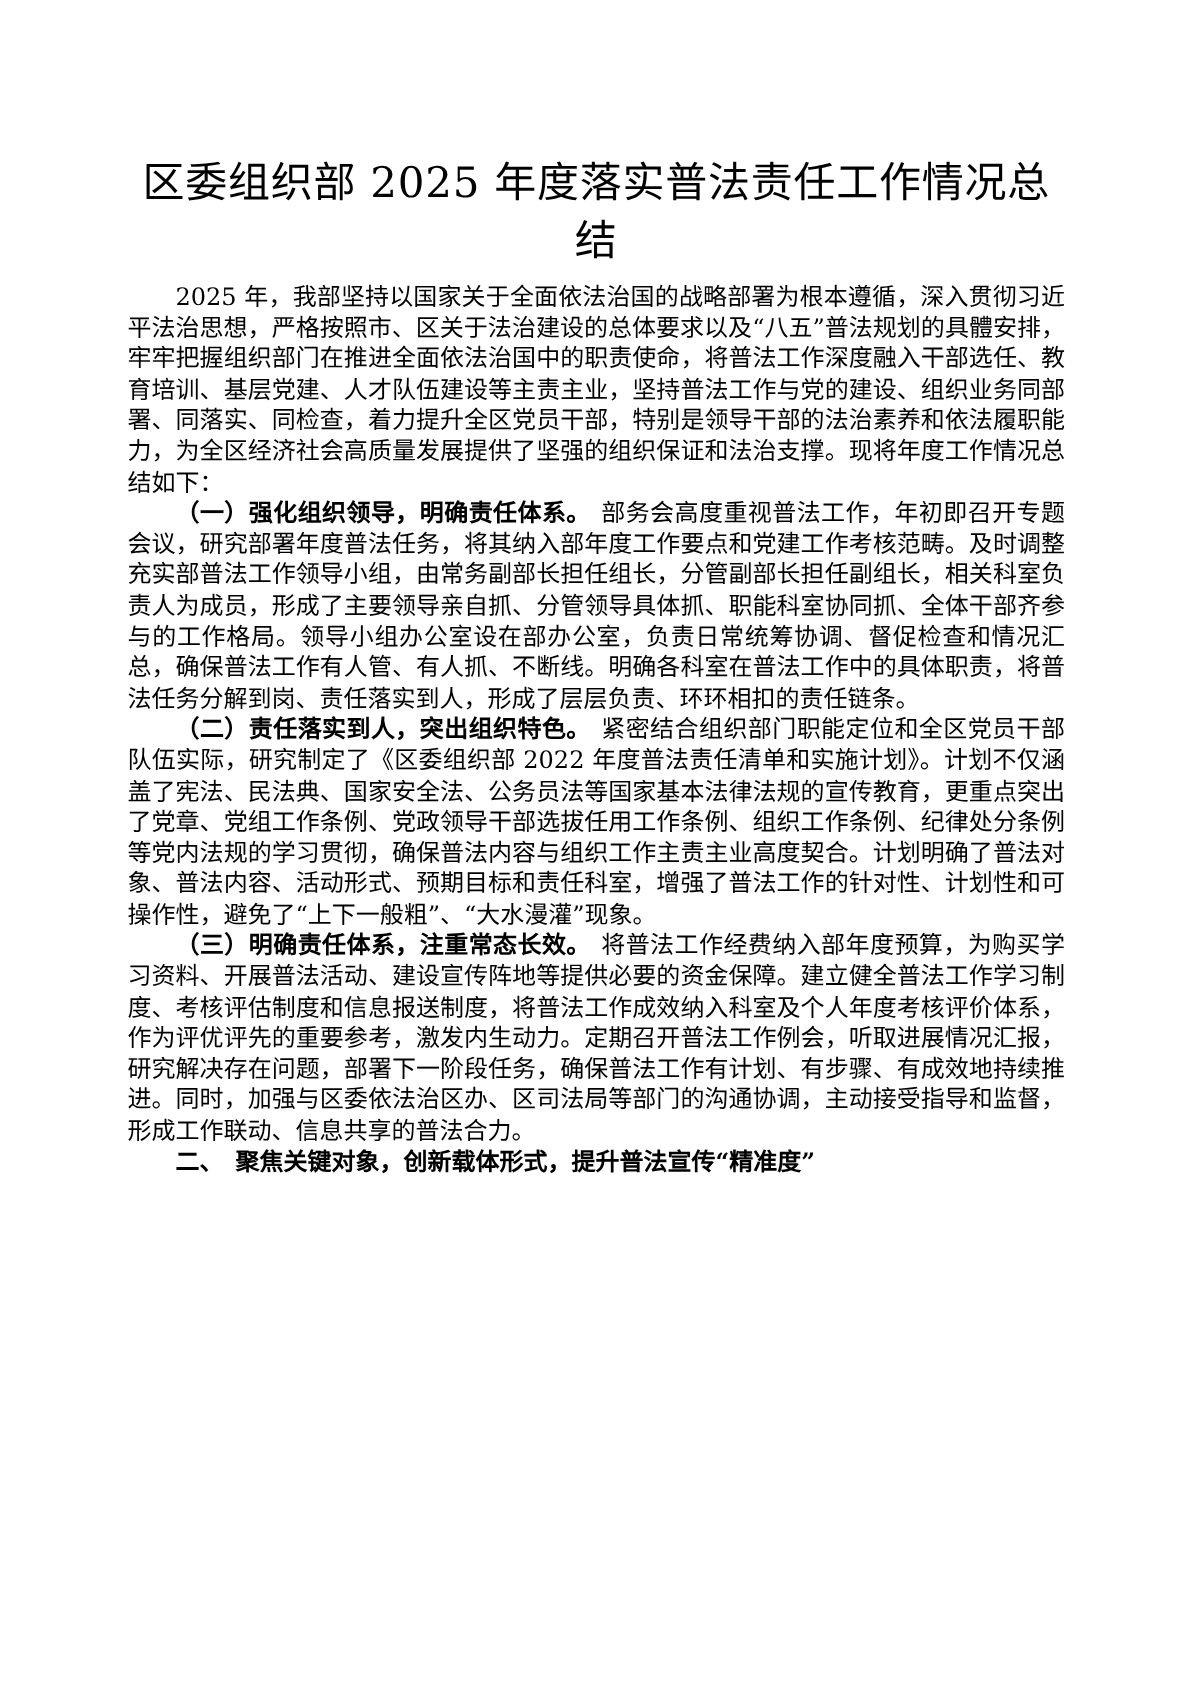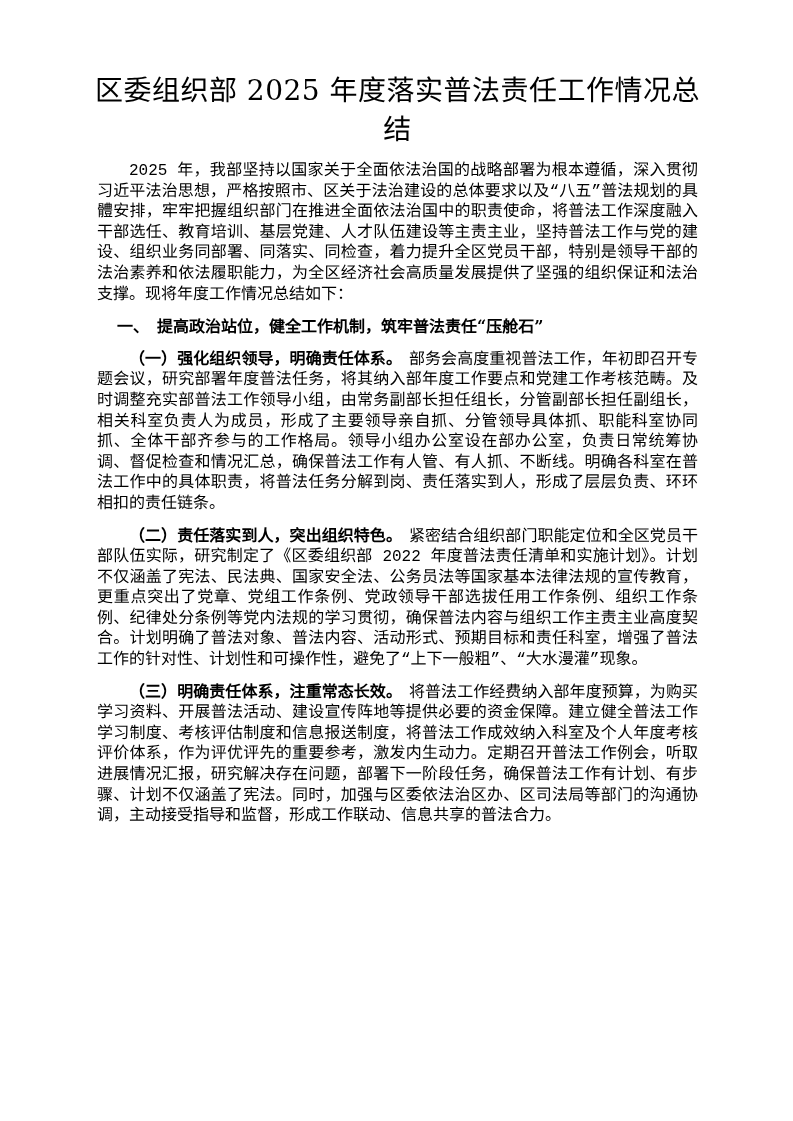--- a/index.html
+++ b/index.html
@@ -7,38 +7,37 @@
     padding: 0;
     background: #ffffff;
   }
   .page {
     position: relative;
     width: 793px;
     height: 1121px;
     box-sizing: border-box;
     background: #ffffff;
     color: #000000;
-    padding: 71px 83px 0 85px;
+    padding: 102px 83px 0 85px;
     font-family: "DejaVu Serif", "Liberation Serif", serif;
     overflow: hidden;
   }
   .doc-title {
     font-size: 28px;
     font-weight: normal;
     line-height: 39px;
     text-align: center;
     margin: 0 0 8px 0;
     letter-spacing: 0.5px;
   }
   .para {
     font-size: 16px;
     line-height: 20.6px;
     text-align: justify;
-    margin: 12px;
-    font-family: Liberation Mono, monospace;
+    margin: 0;
   }
   .indent {
     text-indent: 2em;
   }
   .section-heading {
     font-size: 16px;
     line-height: 20.6px;
     font-weight: bold;
     margin: 0;
     text-indent: 2em;
@@ -50,23 +49,23 @@
 </style>
 </head>
 <body>
 
 <div class="page">
 
   <h1 class="doc-title">区委组织部 2025 年度落实普法责任工作情况总结</h1>
 
   <p class="para indent">2025 年，我部坚持以国家关于全面依法治国的战略部署为根本遵循，深入贯彻习近平法治思想，严格按照市、区关于法治建设的总体要求以及“八五”普法规划的具體安排，牢牢把握组织部门在推进全面依法治国中的职责使命，将普法工作深度融入干部选任、教育培训、基层党建、人才队伍建设等主责主业，坚持普法工作与党的建设、组织业务同部署、同落实、同检查，着力提升全区党员干部，特别是领导干部的法治素养和依法履职能力，为全区经济社会高质量发展提供了坚强的组织保证和法治支撑。现将年度工作情况总结如下：</p>
 
-  <h2 class="section-heading">一、　提高政治站位，健全工作机制，筑牢普法责任“压舱石”</h2>
 
 
   <p class="para indent"><span class="item-label">（一）强化组织领导，明确责任体系。</span><span>部务会高度重视普法工作，年初即召开专题会议，研究部署年度普法任务，将其纳入部年度工作要点和党建工作考核范畴。及时调整充实部普法工作领导小组，由常务副部长担任组长，分管副部长担任副组长，相关科室负责人为成员，形成了主要领导亲自抓、分管领导具体抓、职能科室协同抓、全体干部齐参与的工作格局。领导小组办公室设在部办公室，负责日常统筹协调、督促检查和情况汇总，确保普法工作有人管、有人抓、不断线。明确各科室在普法工作中的具体职责，将普法任务分解到岗、责任落实到人，形成了层层负责、环环相扣的责任链条。</span></p>
 
   <p class="para indent"><span class="item-label">（二）责任落实到人，突出组织特色。</span><span>紧密结合组织部门职能定位和全区党员干部队伍实际，研究制定了《区委组织部 2022 年度普法责任清单和实施计划》。计划不仅涵盖了宪法、民法典、国家安全法、公务员法等国家基本法律法规的宣传教育，更重点突出了党章、党组工作条例、党政领导干部选拔任用工作条例、组织工作条例、纪律处分条例等党内法规的学习贯彻，确保普法内容与组织工作主责主业高度契合。计划明确了普法对象、普法内容、活动形式、预期目标和责任科室，增强了普法工作的针对性、计划性和可操作性，避免了“上下一般粗”、“大水漫灌”现象。</span></p>
 
-  <p class="para indent"><span class="item-label">（三）明确责任体系，注重常态长效。</span><span>将普法工作经费纳入部年度预算，为购买学习资料、开展普法活动、建设宣传阵地等提供必要的资金保障。建立健全普法工作学习制度、考核评估制度和信息报送制度，将普法工作成效纳入科室及个人年度考核评价体系，作为评优评先的重要参考，激发内生动力。定期召开普法工作例会，听取进展情况汇报，研究解决存在问题，部署下一阶段任务，确保普法工作有计划、有步骤、计划不仅涵盖了宪法。同时，加强与区委依法治区办、区司法局等部门的沟通协调，主动接受指导和监督，形成工作联动、信息共享的普法合力。</span></p>
+  <p class="para indent"><span class="item-label">（三）明确责任体系，注重常态长效。</span><span>将普法工作经费纳入部年度预算，为购买学习资料、开展普法活动、建设宣传阵地等提供必要的资金保障。建立健全普法工作学习制度、考核评估制度和信息报送制度，将普法工作成效纳入科室及个人年度考核评价体系，作为评优评先的重要参考，激发内生动力。定期召开普法工作例会，听取进展情况汇报，研究解决存在问题，部署下一阶段任务，确保普法工作有计划、有步骤、有成效地持续推进。同时，加强与区委依法治区办、区司法局等部门的沟通协调，主动接受指导和监督，形成工作联动、信息共享的普法合力。</span></p>
 
+  <h2 class="section-heading">二、　聚焦关键对象，创新载体形式，提升普法宣传“精准度”</h2>
 
 </div>
 
 </body></html>

